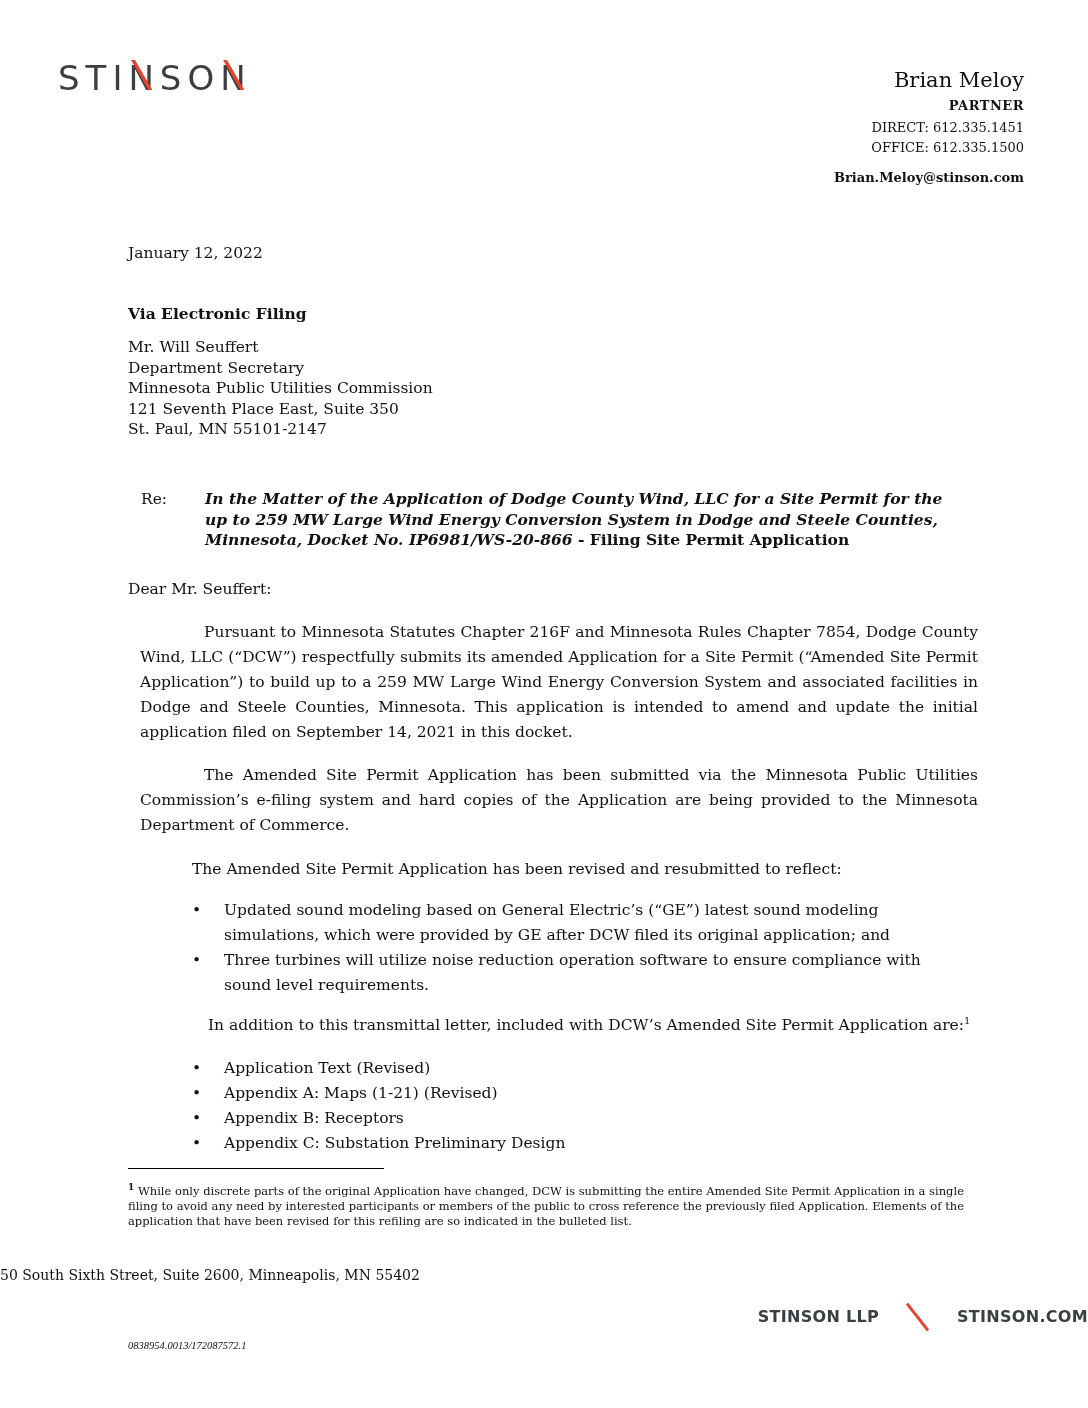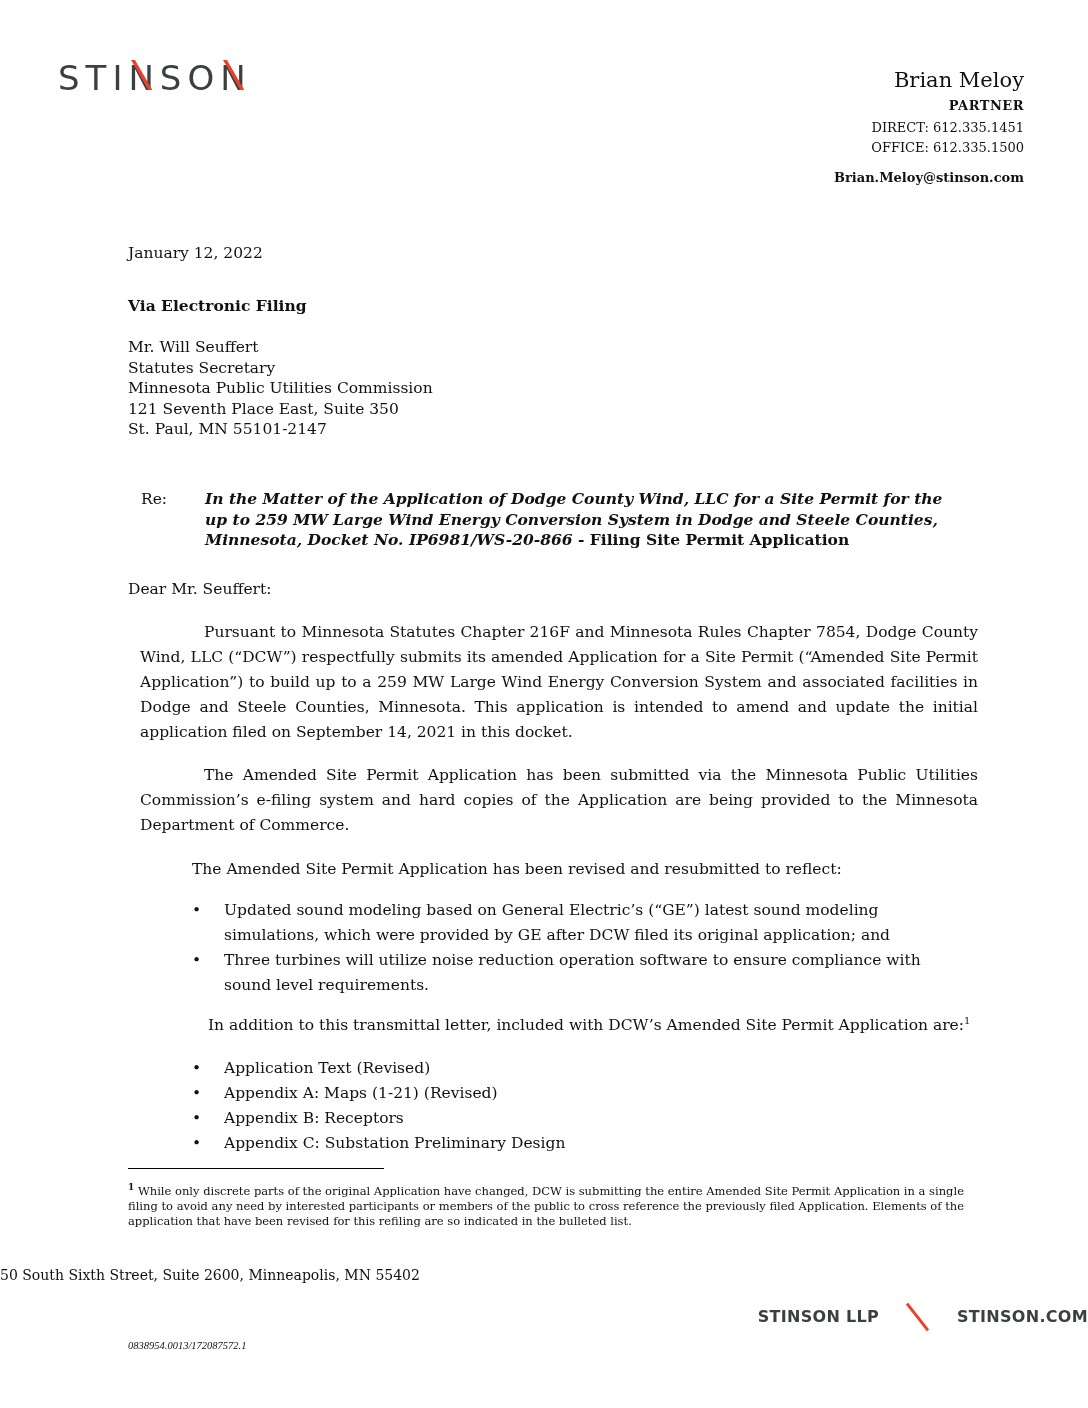--- a/index.html
+++ b/index.html
@@ -14,21 +14,21 @@
 
     
     .contact { right: 64px; top: 66px; text-align: right; }
     .contact .name { font-size: 21px; line-height: 28px; font-family: "DejaVu Serif", serif; }
     .contact .title { font-size: 13px; font-weight: bold; letter-spacing: 0.5px; margin-top: 4px; }
     .contact .line { font-size: 13px; margin-top: 7px; line-height: 16px; }
     .contact .email { font-size: 13px; margin-top: 14px; font-weight: bold; margin-left: 16px; }
 
     .text { font-size: 15.5px; line-height: 20px; }
     .date { left: 128px; top: 243px; }
-    .via { left: 128px; top: 296px; font-weight: bold; }
+    .via { left: 128px; top: 304px; font-weight: bold; }
     .addr { left: 128px; top: 337px; }
     .addr div { line-height: 20.5px; }
 
     .re { left: 128px; top: 489px; width: 840px; display: flex; justify-content: center; }
     .re .re-label { width: 64px; flex: none; }
     .re .re-body { font-weight: bold; font-style: italic; line-height: 20.5px; width: 750px; }
     .re .re-body .upright { font-style: normal; }
 
     .salut { left: 128px; top: 579px; }
 
@@ -76,21 +76,21 @@
   <div class="line">DIRECT: 612.335.1451</div>
   <div class="line" style="margin-top:4px">OFFICE: 612.335.1500</div>
   <div class="email">Brian.Meloy@stinson.com</div>
 </div>
 
 <div class="abs text date">January 12, 2022</div>
 <div class="abs text via">Via Electronic Filing</div>
 
 <div class="abs text addr">
   <div>Mr. Will Seuffert</div>
-  <div>Statutes Secretary</div>
+  <div>Department Secretary</div>
   <div>Minnesota Public Utilities Commission</div>
   <div>121 Seventh Place East, Suite 350</div>
   <div>St. Paul, MN 55101-2147</div>
 </div>
 
 <div class="abs text re">
   <span class="re-label">Re:</span>
   <span class="re-body"><span>In the Matter of the Application of Dodge County Wind, LLC for a Site Permit for the up to 259 MW Large Wind Energy Conversion System in Dodge and Steele Counties, Minnesota, Docket No. IP6981/WS-20-866</span><span class="upright"> - Filing Site Permit Application</span></span>
 </div>
 

